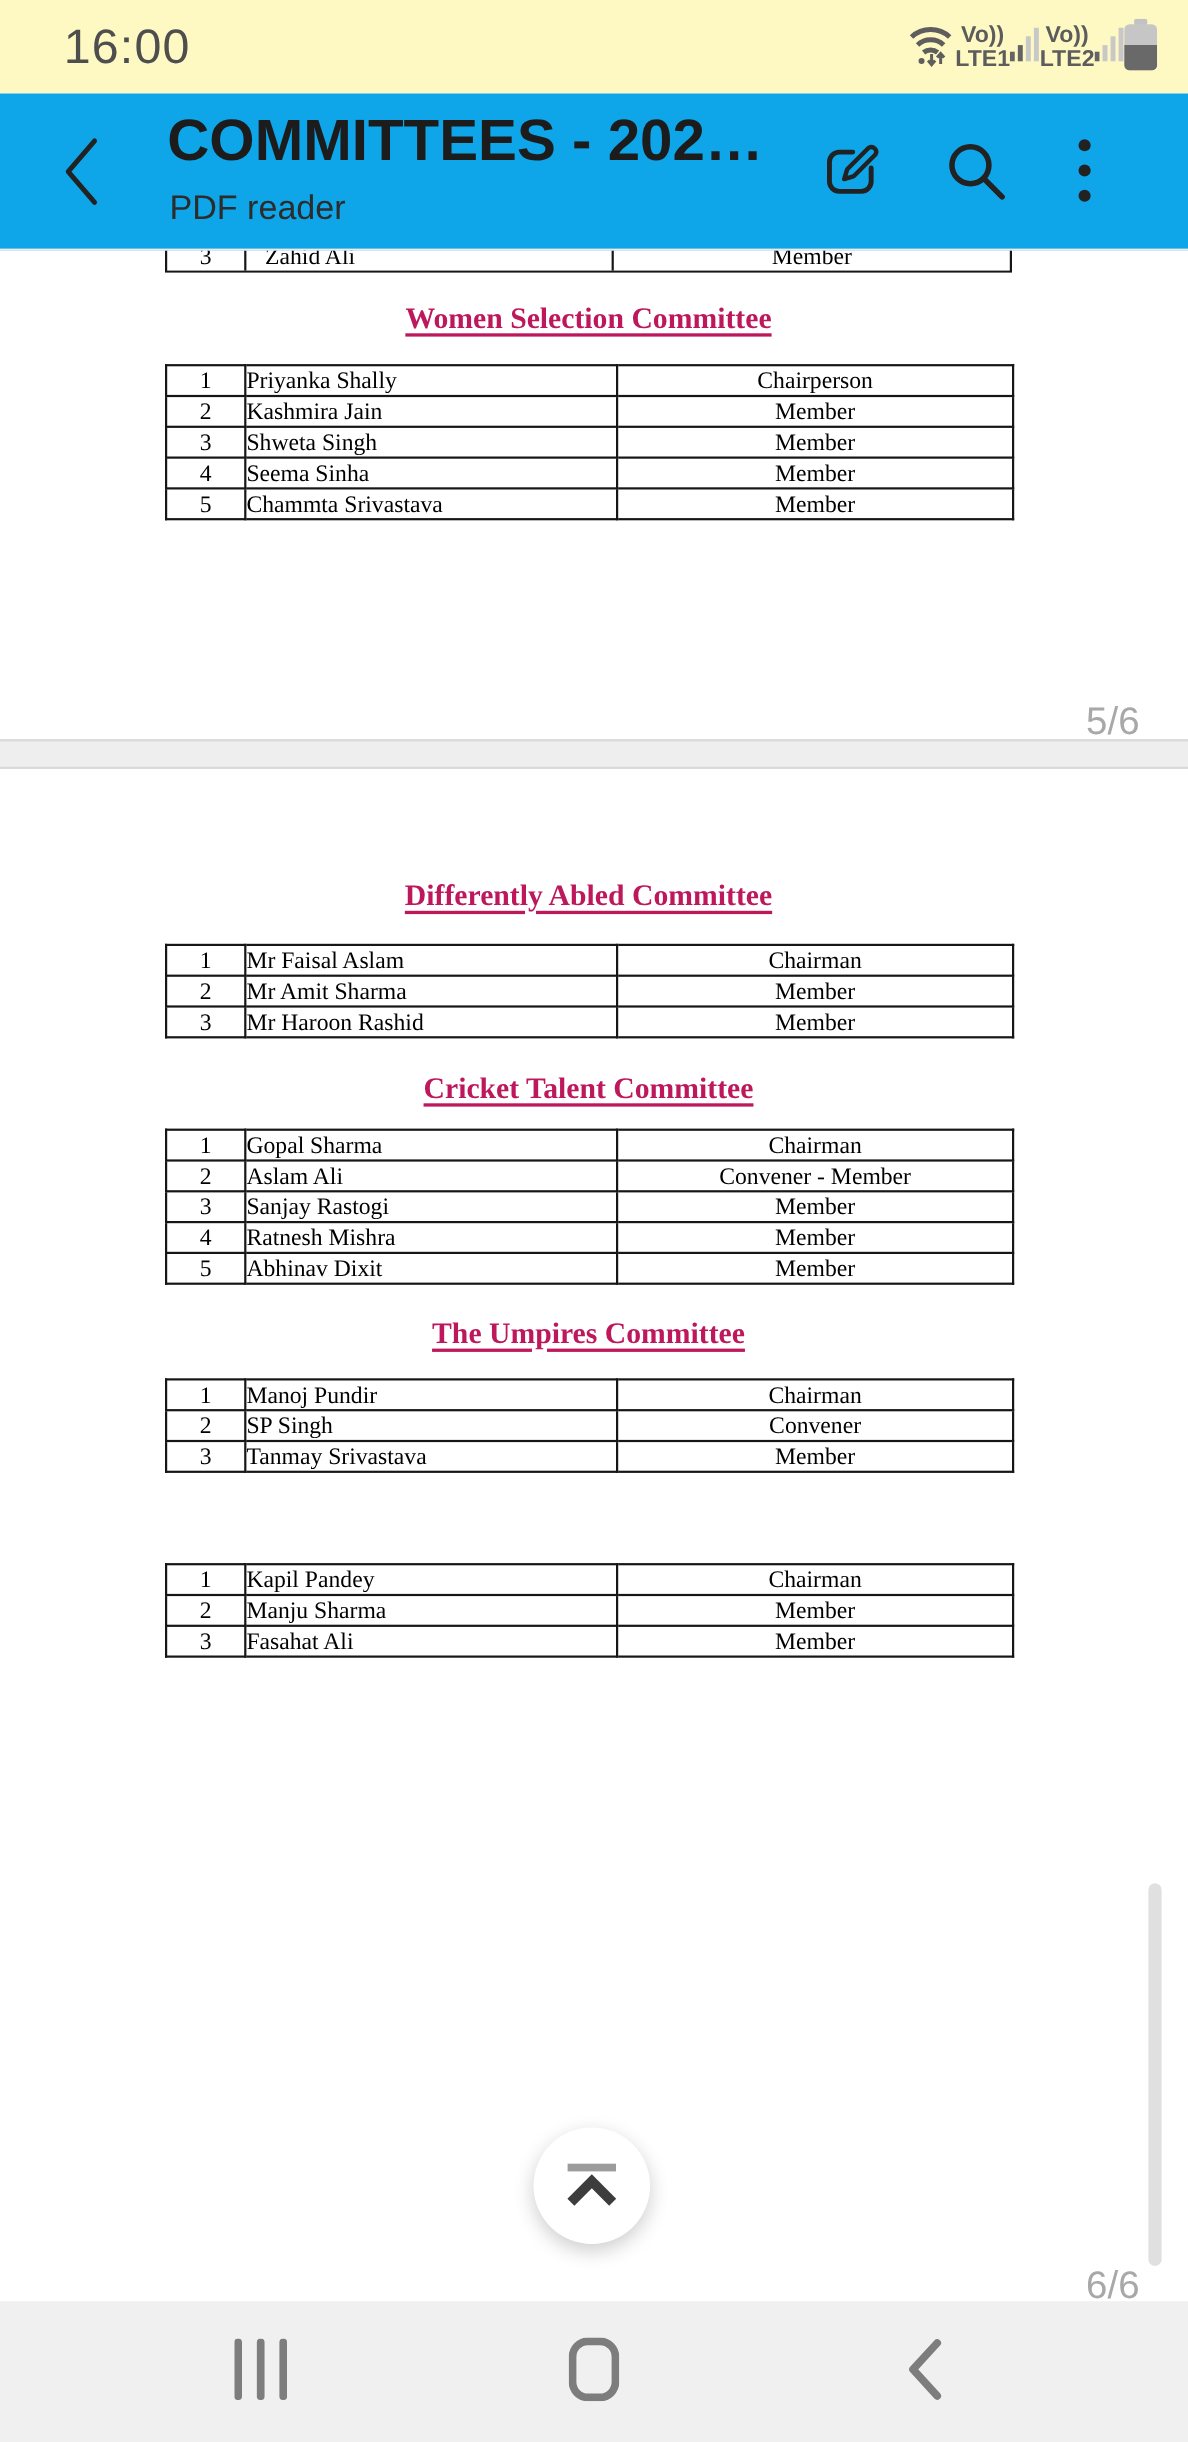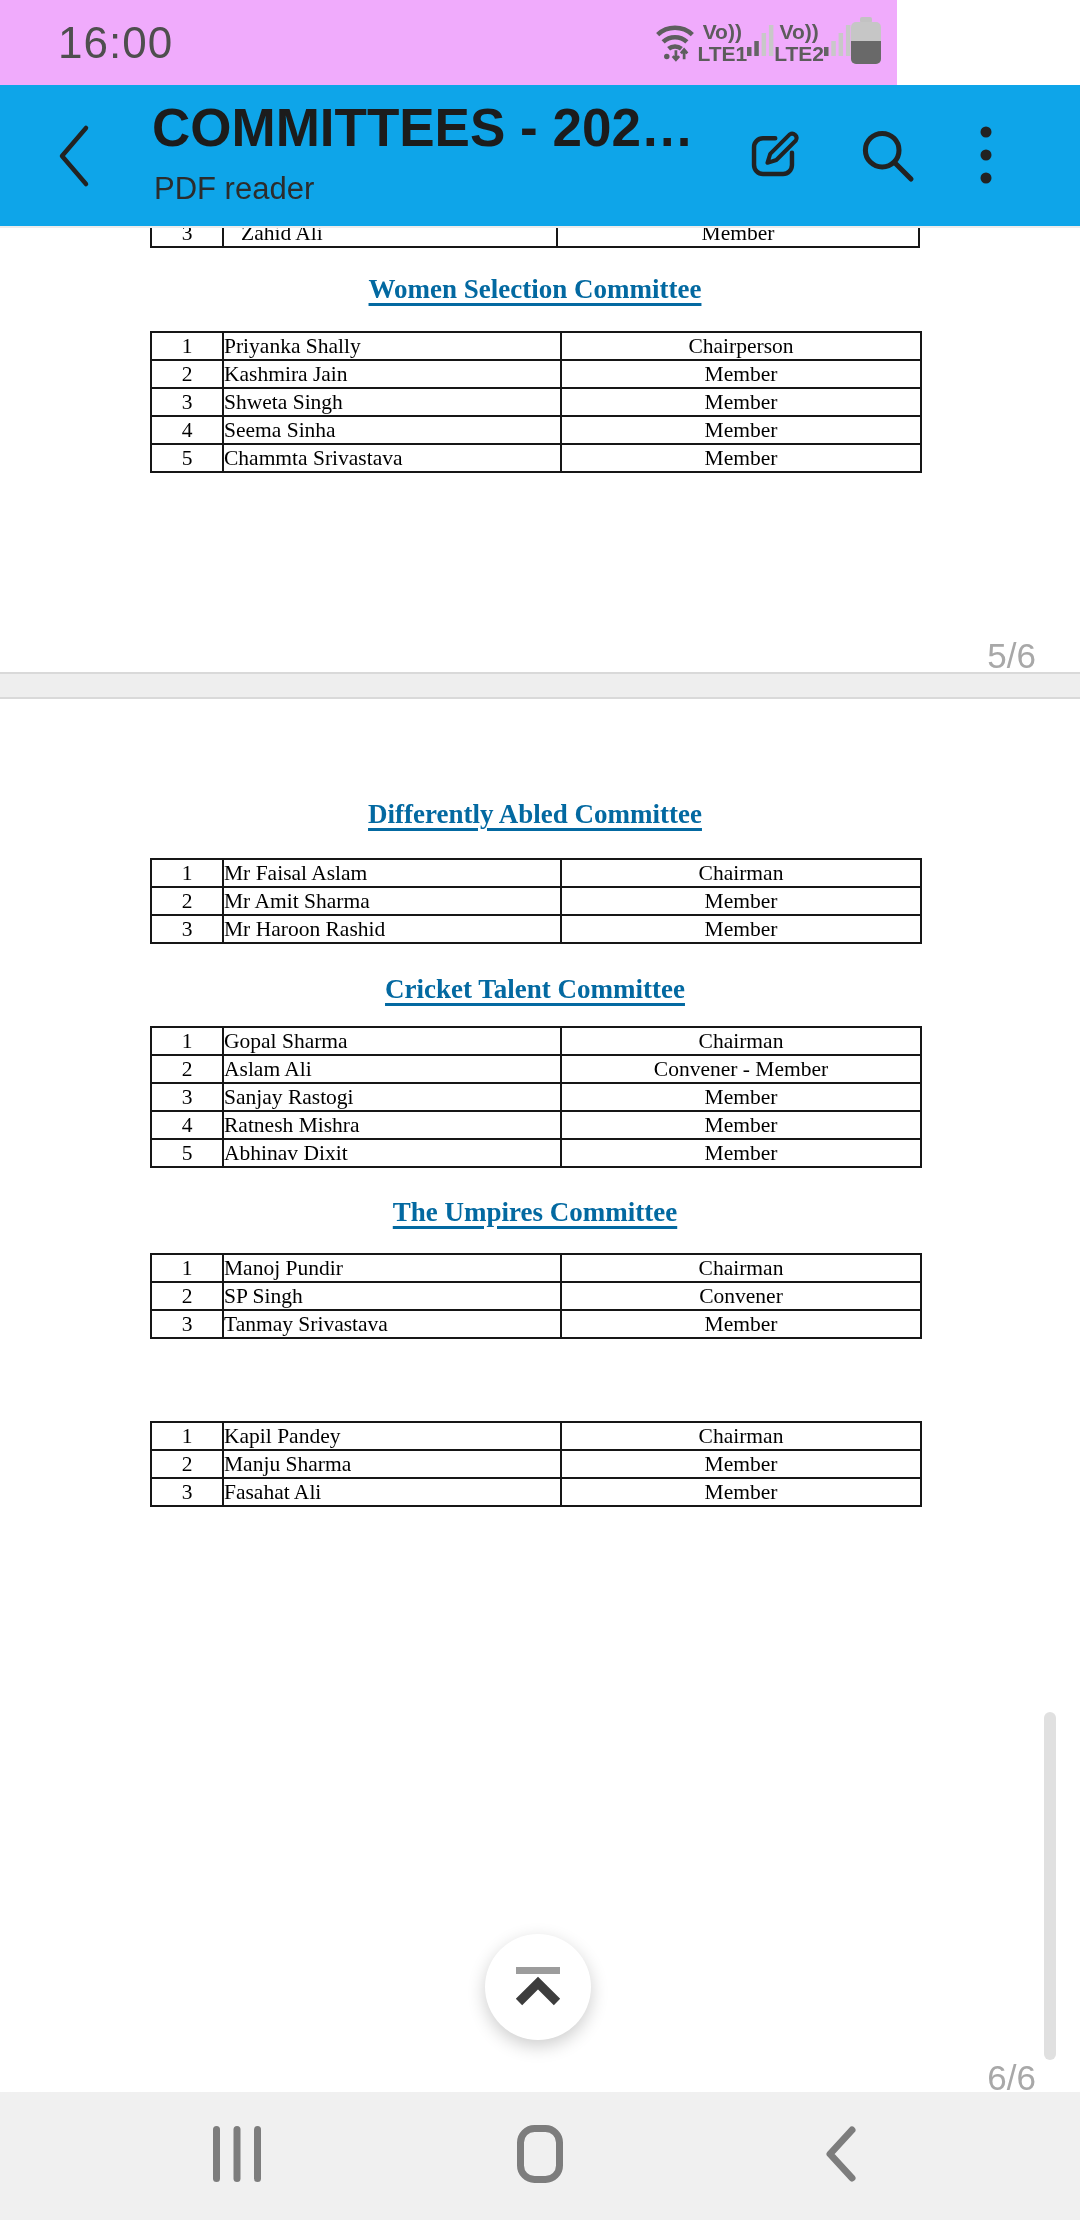--- a/index.html
+++ b/index.html
@@ -1,23 +1,23 @@
 <!DOCTYPE html>
 <html><head>
 <meta charset="utf-8">
 <style>
   html,body{margin:0;padding:0;background:#fff;}
   .canvas{position:relative;width:1080px;height:2220px;overflow:hidden;
           font-family:"Liberation Sans",sans-serif;background:#ffffff;}
 
   
-  .status-bar{position:absolute;left:0;top:0;width:897px;height:85px;background:#f0abfc;
+  .status-bar{position:absolute;left:0;top:0;width:1080px;height:85px;background:#fef9c3;
               display:flex;align-items:center;justify-content:space-between;}
   .status-time{margin-left:58px;font-size:44px;color:#4e4e4e;letter-spacing:1px;}
-  .status-icons{display:flex;align-items:center;gap:0;margin-right:16px;}
+  .status-icons{display:flex;align-items:center;gap:0;margin-right:28px;}
   .sim-block{display:flex;flex-direction:column;align-items:center;line-height:22px;
              font-size:21px;font-weight:700;color:#5c5c5c;}
 
   
   .app-header{position:absolute;left:0;top:85px;width:1080px;height:143px;background:#0ea5e9;
               border-bottom:2px solid #ececec;box-sizing:border-box;padding-left:28px;}
   .hdr-back{position:absolute;left:52px;top:38px;width:44px;height:70px;display:flex;
             align-items:center;justify-content:center;}
   .hdr-title{position:absolute;left:152px;top:12px;width:580px;font-size:53px;font-weight:700;
              color:#1c1c1c;white-space:nowrap;overflow:hidden;}
@@ -32,21 +32,21 @@
 
   .clip-row{position:absolute;left:150px;top:0px;width:770px;height:20px;overflow:hidden;}
   .clip-inner{position:absolute;left:0;top:-10px;width:766px;height:26px;display:flex;
               border:2px solid #161616;font-family:"Liberation Serif",serif;font-size:21.5px;color:#000;}
   .clip-inner .cc{display:flex;align-items:center;}
   .cc-num{width:70px;justify-content:center;border-right:2px solid #161616;}
   .cc-name{width:334px;padding-left:17px;border-right:2px solid #161616;box-sizing:border-box;}
   .cc-role{flex:1;justify-content:center;}
 
   .committee-title{position:absolute;left:150px;width:770px;text-align:center;
-                   font-family:"Liberation Serif",serif;font-weight:700;font-size:27px;color:#0369a1;
+                   font-family:"Liberation Serif",serif;font-weight:700;font-size:27px;color:#be185d;
                    text-decoration:underline;text-decoration-thickness:2.5px;text-underline-offset:5px;}
 
   .pdf-table{position:absolute;left:150px;width:770px;border-collapse:collapse;table-layout:fixed;
              font-family:"Liberation Serif",serif;font-size:21.5px;color:#000;}
   .pdf-table td{border:2px solid #161616;height:26px;padding:0;overflow:hidden;}
   .col-num{width:72px;}
   .col-name{width:338px;}
   .col-role{width:360px;}
   .td-num{text-align:center;}
   .td-name{padding-left:17px;}

